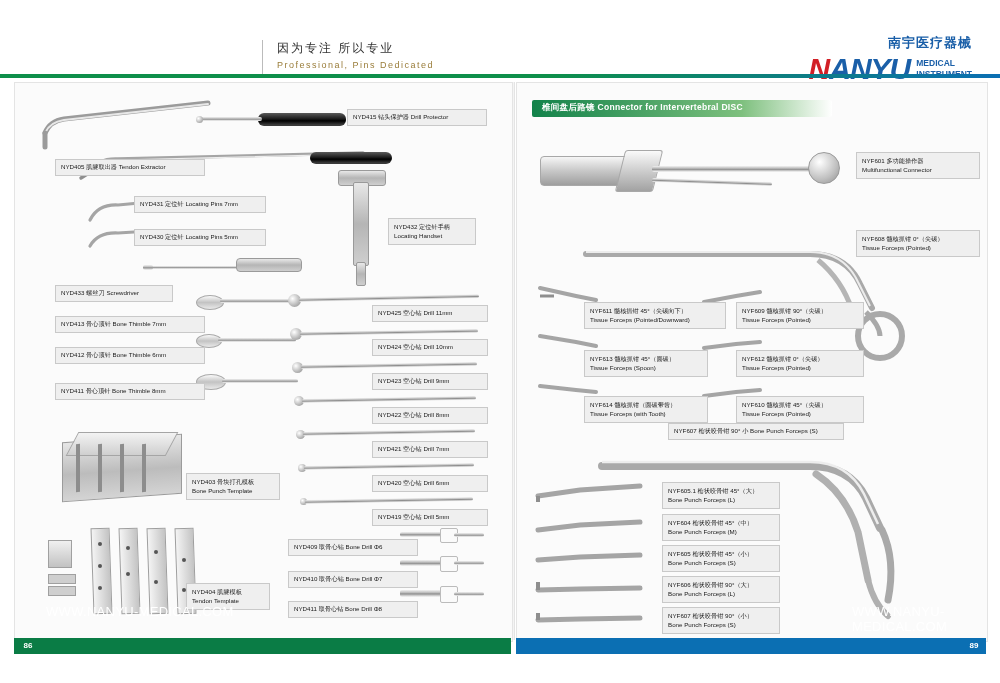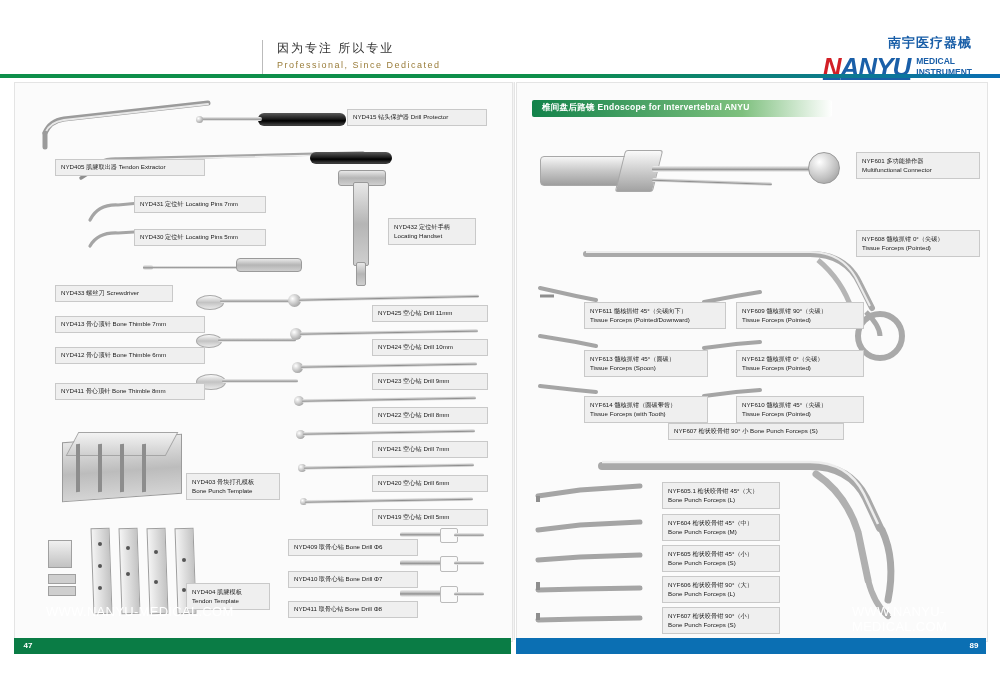--- a/index.html
+++ b/index.html
@@ -214,27 +214,27 @@
 </style>
 </head>
 <body>
 
 <div id="page">
 
   <div class="header">
 
     <div class="slogan">
       <div class="slogan-cn">因为专注  所以专业</div>
-      <div class="slogan-en">Professional, Since Dedicated</div>
+      <div class="slogan-en">Professional, Pins Dedicated</div>
     </div>
 
     <div class="logo-right">
       <div style="font-size:13px;color:#1a5fa8;font-weight:bold;letter-spacing:1px;margin-bottom:2px;">南宇医疗器械</div>
       <div class="logo-right-block">
-        <div class="logo-word" style="font-size:26px;text-decoration:underline;">
+        <div class="logo-word" style="font-size:30px;">
           <span class="n1">N</span>ANYU
         </div>
         <div class="logo-right-en">
           <div>MEDICAL</div>
           <div>INSTRUMENT</div>
         </div>
       </div>
     </div>
     <div class="header-rule"></div>
   </div>
@@ -428,21 +428,21 @@
     <div>NYD409 取骨心钻 Bone Drill  Φ6</div>
   </div>
   <div class="lbl" style="left:288px;top:571px;width:130px;">
     <div>NYD410 取骨心钻 Bone Drill  Φ7</div>
   </div>
   <div class="lbl" style="left:288px;top:601px;width:130px;">
     <div>NYD411 取骨心钻 Bone Drill  Φ8</div>
   </div>
 
   <div class="section-title">
-    <span>椎间盘后路镜 Endoscope for Intervertebral ANYU</span>
+    <span>椎间盘后路镜 Connector for Intervertebral DISC</span>
   </div>
 
   <div class="inst" style="left:540px;top:140px;width:310px;height:60px;">
     <div style="position:absolute;left:0;top:16px;width:84px;height:28px;
                 background:linear-gradient(to bottom,#f6f6f6,#c7c7c7 50%,#9e9e9e);
                 border-radius:4px 0 0 4px;border:1px solid #a8a8a8;"></div>
     <div style="position:absolute;left:80px;top:10px;width:36px;height:40px;
                 background:linear-gradient(to bottom,#fafafa,#cdcdcd 50%,#a2a2a2);
                 border:1px solid #a8a8a8;border-radius:3px;transform:skewX(-14deg);"></div>
     <div class="rod" style="left:112px;top:26px;width:160px;height:6px;"></div>
@@ -559,18 +559,18 @@
     <div>NYF606 枪状咬骨钳 90°（大）</div>
     <div>Bone Punch Forceps (L)</div>
   </div>
   <div class="lbl two" style="left:662px;top:607px;width:118px;">
     <div>NYF607 枪状咬骨钳 90°（小）</div>
     <div>Bone Punch Forceps (S)</div>
   </div>
 
   <div class="footer-left-bg"></div>
   <div class="footer-bar right"></div>
-  <div class="page-num l">47</div>
+  <div class="page-num l">86</div>
   <div class="page-num r">89</div>
   <div class="footer-url l">WWW.NANYU-MEDICAL.COM</div>
   <div class="footer-url r">WWW.NANYU-MEDICAL.COM</div>
 
 </div>
 
 </body></html>

